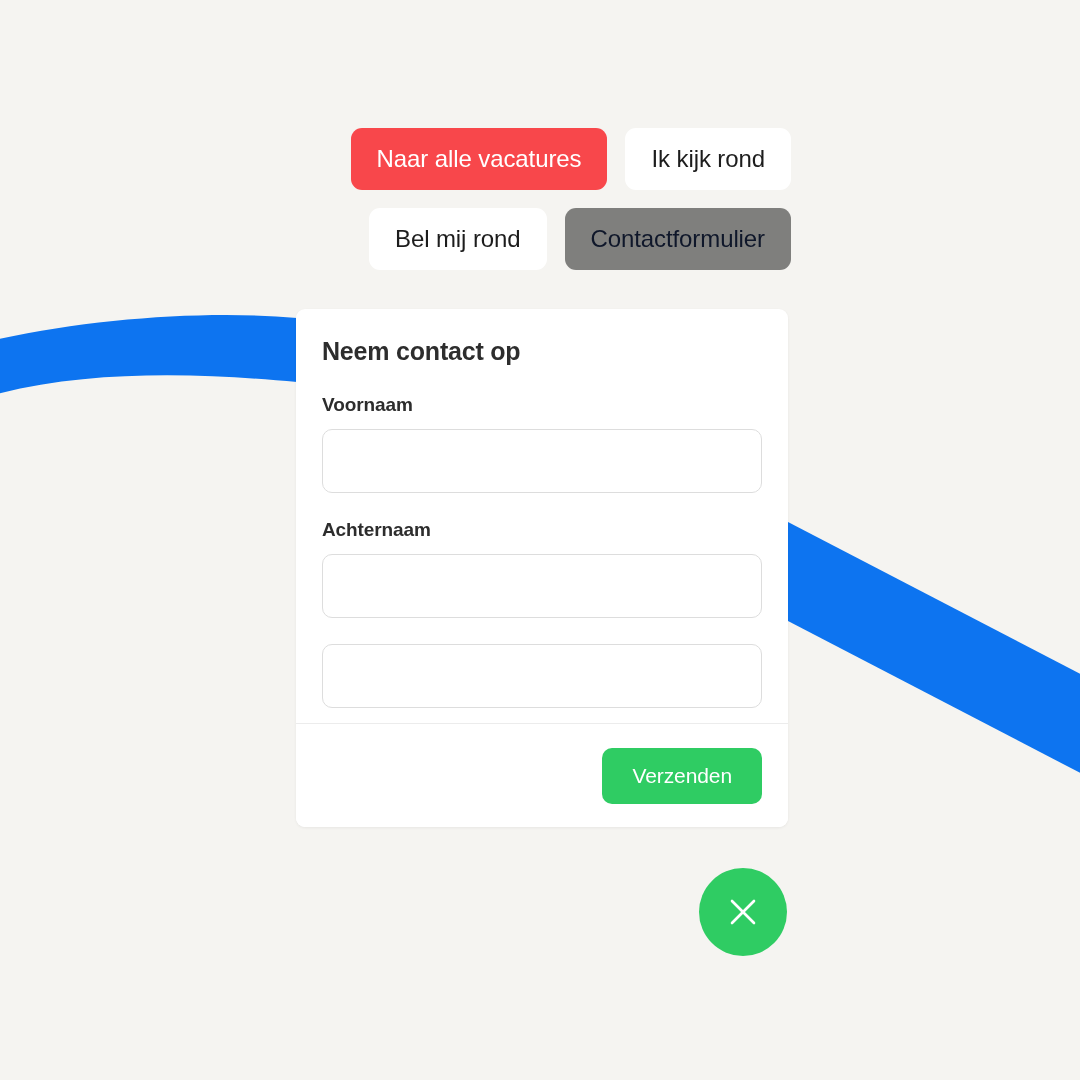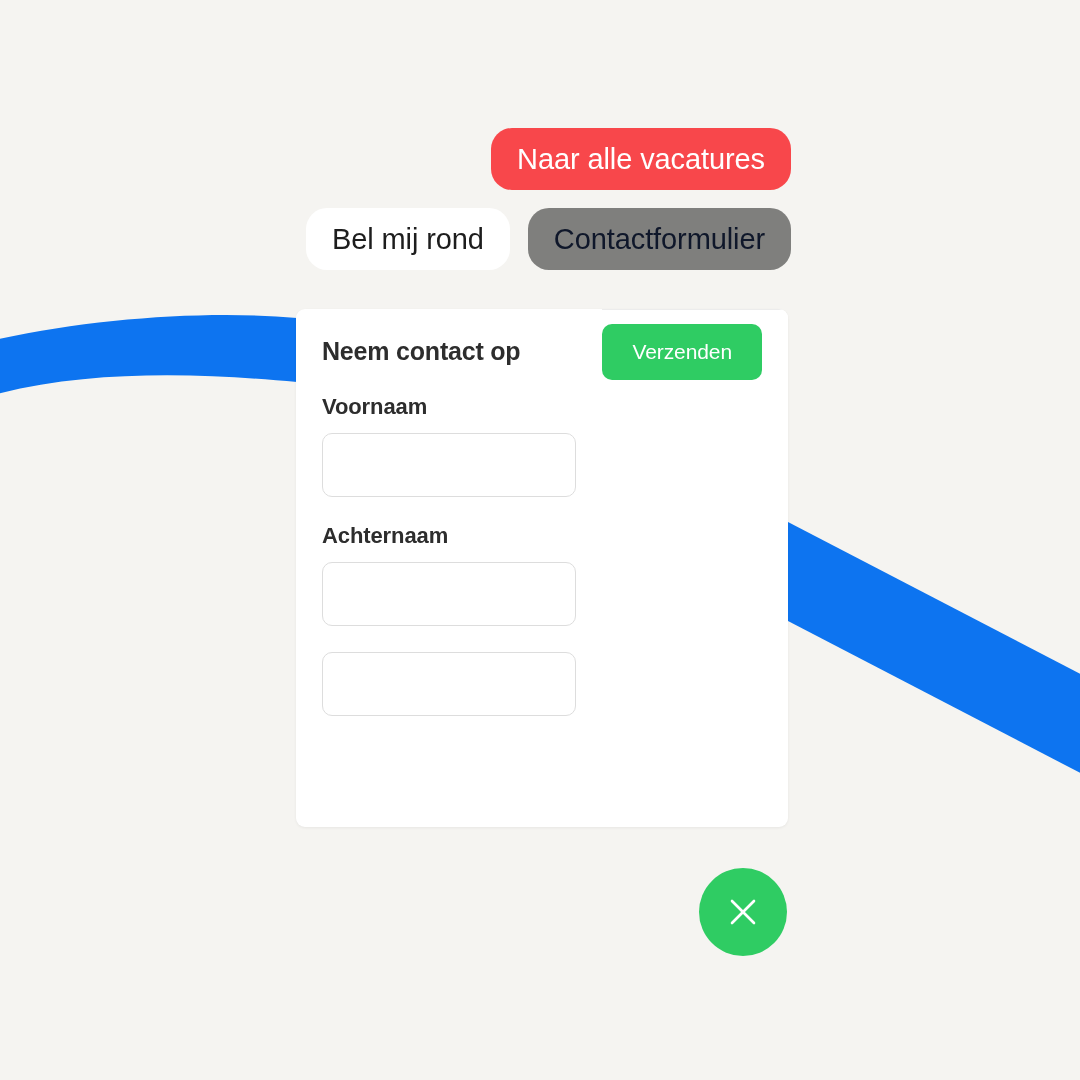--- a/index.html
+++ b/index.html
@@ -36,25 +36,25 @@
   .reply-row {
     display: flex;
     align-items: flex-start;
     justify-content: flex-end;
     gap: 18px;
     margin-bottom: 18px;
   }
 
   .chip {
     border: none;
-    border-radius: 21px;
+    border-radius: 11px;
     padding: 0 26px;
     height: 62px;
     line-height: 62px;
-    font-size: 29px;
+    font-size: 24px;
     font-family: "Liberation Sans", sans-serif;
     white-space: nowrap;
     cursor: pointer;
     text-align: center;
     letter-spacing: -0.1px;
   }
 
   .chip-red   { background: #f8474b; color: #ffffff; }
   .chip-white { background: #ffffff; color: #1d1d1d; }
   .chip-grey  { background: #7f7f7d; color: #0f172a; }
@@ -63,41 +63,41 @@
   #contact-panel {
     position: absolute;
     left: 296px;
     top: 309px;
     width: 492px;
     height: 518px;
     background: #ffffff;
     border-radius: 9px;
     overflow: hidden;
     display: flex;
-    flex-direction: row;
+    flex-direction: column;
     box-shadow: 0 1px 3px rgba(0,0,0,0.06);
   }
 
   #panel-body {
     flex: 1 1 auto;
     overflow: hidden;
     padding: 28px 26px 0 26px;
     position: relative;
   }
 
   #form-title {
     font-size: 25px;
     font-weight: bold;
     color: #2d2d2d;
     letter-spacing: -0.2px;
     margin-bottom: 28px;
   }
 
   .field-label {
-    font-size: 22px;
+    font-size: 19px;
     font-weight: bold;
     color: #2d2d2d;
     margin-bottom: 13px;
     letter-spacing: -0.1px;
   }
 
   .field-input {
     display: block;
     width: 100%;
     height: 64px;
@@ -109,25 +109,25 @@
     color: #2d2d2d;
     padding: 0 16px;
     outline: none;
     margin-bottom: 26px;
   }
 
   .field-input::placeholder { color: #b3b3b3; }
 
   #panel-footer {
     flex: 0 0 auto;
-    height: 84px;
+    height: 104px;
     border-top: 1px solid #ececec;
     display: flex;
     align-items: center;
-    justify-content: flex-start;
+    justify-content: flex-end;
     padding-right: 26px;
     background: #ffffff;
   }
 
   #submit-button {
     background: #2fcc63;
     color: #ffffff;
     border: none;
     border-radius: 10px;
     height: 56px;
@@ -158,20 +158,21 @@
 <body>
 
 <svg id="deco-layer" viewBox="0 0 1080 1080" width="1080" height="1080" aria-hidden="true">
   <path fill="#0d74f0" d="M -10 341 C 90 318, 210 310, 297 318 L 297 382 C 210 374, 90 368, -10 396 Z"></path>
   <path fill="#0d74f0" d="M 788 522 L 1090 679 L 1090 778 L 788 621 Z"></path>
 </svg>
 
 <div id="quick-replies">
   <div class="reply-row">
     <button class="chip chip-red">Naar alle vacatures</button>
+    <button class="chip chip-white">Ik kijk rond</button>
   </div>
   <div class="reply-row">
     <button class="chip chip-white">Bel mij rond</button>
     <button class="chip chip-grey">Contactformulier</button>
   </div>
 </div>
 
 <div id="contact-panel">
   <div id="panel-body">
     <div id="form-title">Neem contact op</div>

